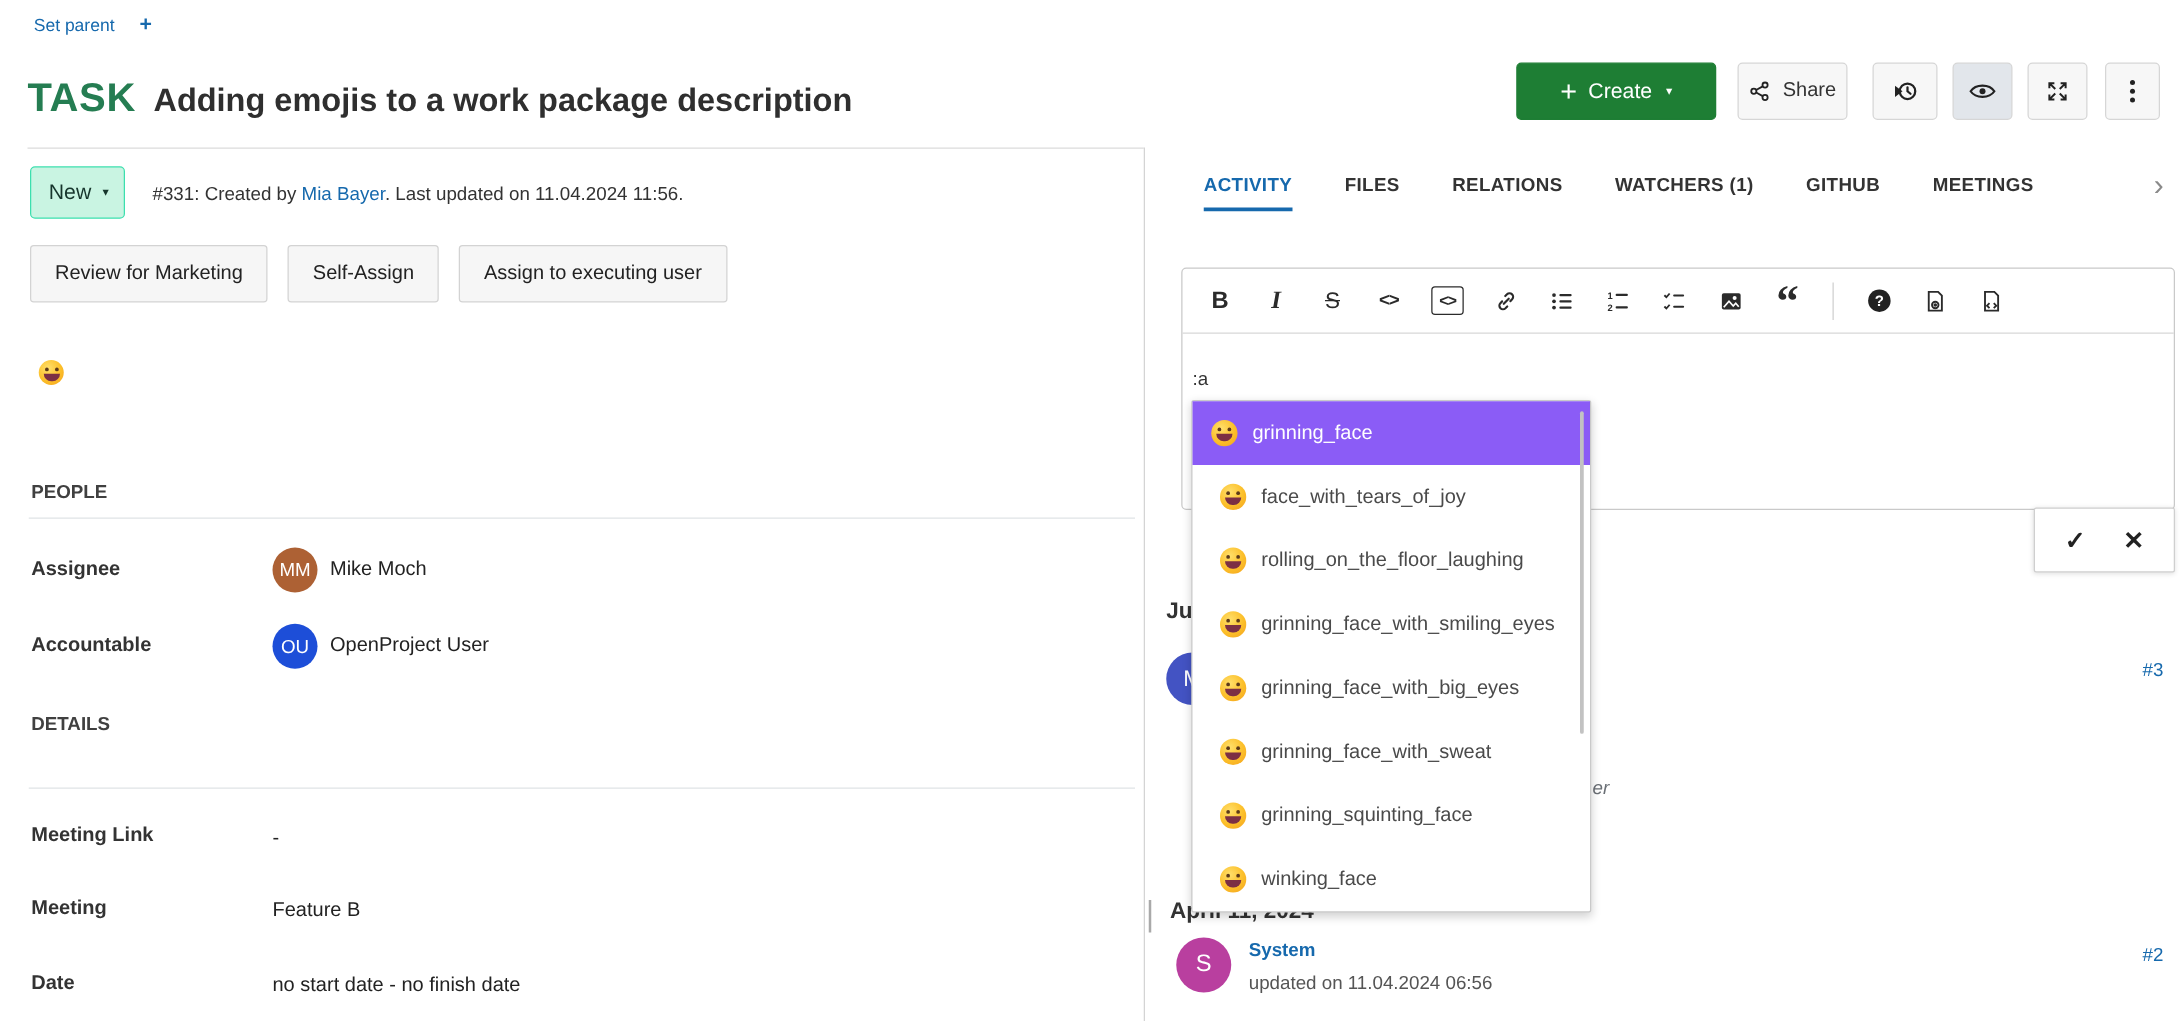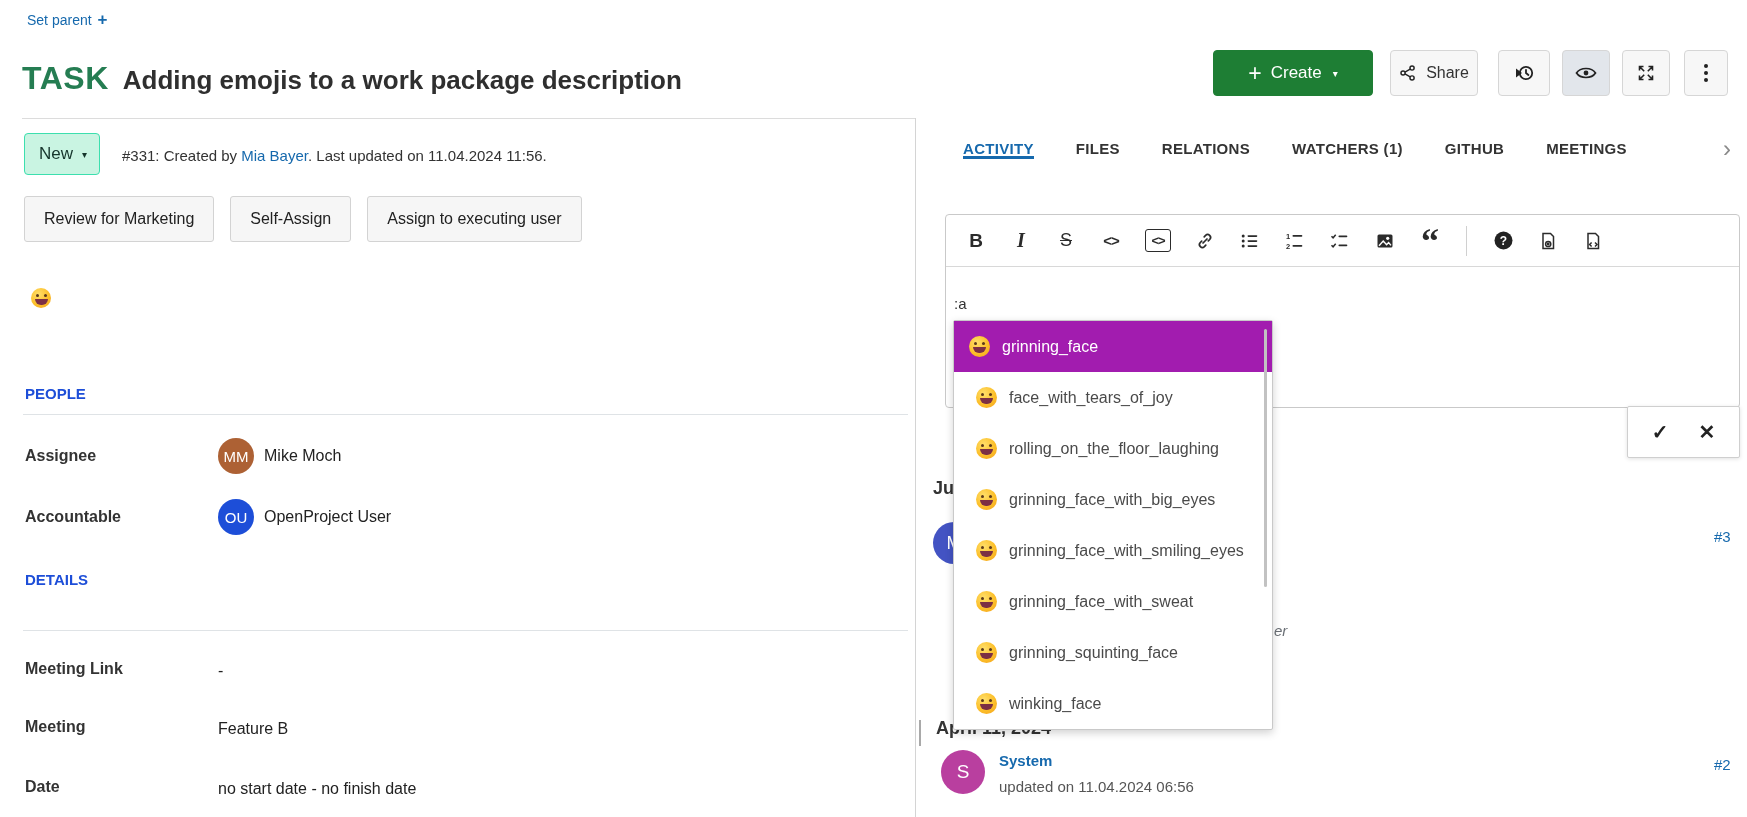--- a/index.html
+++ b/index.html
@@ -1,21 +1,21 @@
 <!DOCTYPE html>
 <html><head>
 <meta charset="utf-8">
 <style>
   * { margin:0; padding:0; box-sizing:border-box; }
   html,body { background:#fff; }
   body { font-family:"Liberation Sans", sans-serif; color:#333; }
   .page { position:relative; width:1747px; height:817px; overflow:hidden; background:#fff; }
 
   
-  .set-parent { position:absolute; left:27px; top:12px; font-size:14px; color:#1669ad; text-decoration:none; display:flex; align-items:center; gap:6px; cursor:pointer; }
+  .set-parent { position:absolute; left:27px; top:12px; font-size:14px; color:#1669ad; text-decoration:none; display:flex; align-items:center; gap:20px; cursor:pointer; }
   .set-parent .plus { font-size:17px; font-weight:700; line-height:14px; }
   .title-row { position:absolute; left:22px; top:60px; display:flex; gap:14px; align-items:baseline; }
   .wp-type { font-size:32px; font-weight:700; color:#257d52; letter-spacing:.5px; }
   .wp-title { font-size:26px; font-weight:600; color:#2f2f2f; }
 
   .hdr-btn { position:absolute; top:50px; height:46px; display:flex; align-items:center; justify-content:center; gap:9px; border:1px solid #d6d6d6; background:#f7f7f7; border-radius:4px; font-size:16px; color:#333; cursor:pointer; }
   .btn-create { left:1213px; width:160px; background:#1e7e34; border-color:#1e7e34; color:#fff; font-size:17px; }
   .btn-create .plus { font-size:23px; font-weight:400; line-height:20px; }
   .btn-create .caret { font-size:10px; margin-left:2px; }
   .btn-share { left:1390px; width:88px; }
@@ -35,36 +35,36 @@
   .status-meta a { color:#1669ad; text-decoration:none; }
 
   .actions-row { position:absolute; left:24px; top:196px; display:flex; gap:16px; }
   .action-btn { height:46px; padding:0 19px; display:flex; align-items:center; background:#f6f6f6; border:1px solid #d3d3d3; border-radius:3px; font-size:16px; color:#222; cursor:pointer; }
 
   .emoji-face { width:21px; height:21px; border-radius:50%; background:radial-gradient(circle at 38% 32%, #ffdf6b 0%, #fcbf29 55%, #f3a01f 100%); position:relative; flex:0 0 auto; }
   .emoji-face::before { content:""; position:absolute; left:5px; top:6px; width:3px; height:3px; border-radius:50%; background:#5d3a1a; box-shadow:8px 0 0 #5d3a1a; }
   .emoji-face::after { content:""; position:absolute; left:4px; top:11px; width:13px; height:6px; background:#7c2f44; border-radius:0 0 12px 12px; }
   .desc-emoji { position:absolute; left:31px; top:288px; width:20px; height:20px; }
 
-  .section-head { position:absolute; font-size:15px; font-weight:700; color:#1d4ed8; }
+  .section-head { position:absolute; font-size:15px; font-weight:700; color:#404040; }
   .section-rule { position:absolute; left:23px; width:885px; height:1px; background:#dfe3e6; }
   .attr-label { position:absolute; left:25px; font-size:16px; font-weight:700; color:#333; }
   .attr-value { position:absolute; left:218px; font-size:16px; color:#222; }
   .avatar { border-radius:50%; color:#fff; display:flex; align-items:center; justify-content:center; font-weight:400; }
   .person-row { position:absolute; left:218px; display:flex; align-items:center; gap:10px; font-size:16px; color:#222; }
   .person-row .avatar { width:36px; height:36px; font-size:15px; }
   .av-mm { background:#ad6134; }
   .av-ou { background:#1d4ed8; }
   .av-m  { background:#4353c3; }
   .av-s  { background:#b93f9f; }
 
   
   .right-panel { position:absolute; left:915px; top:118px; width:832px; height:699px; }
   .tabs { position:absolute; left:48px; top:22px; display:flex; gap:42px; align-items:center; }
-  .tab { position:relative; font-size:15px; font-weight:700; color:#333; letter-spacing:.3px; cursor:pointer; padding-bottom:2px; }
+  .tab { position:relative; font-size:15px; font-weight:700; color:#333; letter-spacing:.3px; cursor:pointer; padding-bottom:12px; }
   .tab.active { color:#1669ad; }
   .tab.active::after { content:""; position:absolute; left:0; right:0; bottom:0; height:3px; background:#1669ad; }
   .tab-chevron { position:absolute; left:808px; top:20px; font-size:24px; color:#8a8a8a; cursor:pointer; line-height:22px; }
 
   .editor-box { position:absolute; left:30px; top:96px; width:795px; height:194px; border:1px solid #c9c9c9; border-radius:4px; background:#fff; }
   .ck-toolbar { height:52px; border-bottom:1px solid #d8d8d8; display:flex; align-items:center; padding:0 19px; gap:23px; }
   .tb { display:flex; align-items:center; justify-content:center; width:22px; height:24px; color:#2b2b2b; cursor:pointer; flex:0 0 auto; }
   .tb-bold { font-size:19px; font-weight:800; }
   .tb-italic { font-family:"Liberation Serif", serif; font-style:italic; font-size:20px; font-weight:600; }
   .tb-strike { font-size:18px; text-decoration:line-through; }
@@ -82,21 +82,21 @@
   .journal-link { position:absolute; font-size:15px; color:#1669ad; text-decoration:none; }
   .obscured-frag { position:absolute; left:359px; top:504px; font-size:15px; font-style:italic; color:#6a6f75; }
   .day-bar { position:absolute; left:4px; top:602px; width:2px; height:26px; background:#a9a9a9; }
   .entry-avatar { position:absolute; width:44px; height:44px; font-size:19px; }
   .small-avatar-m { position:absolute; left:18px; top:404px; width:42px; height:42px; font-size:18px; }
   .entry-author { position:absolute; left:84px; top:634px; font-size:15px; font-weight:700; color:#1669ad; text-decoration:none; }
   .entry-meta { position:absolute; left:84px; top:660px; font-size:15px; color:#555; }
 
   .mention-dropdown { position:absolute; left:38px; top:202px; width:320px; height:410px; background:#fff; border:1px solid #c9c9c9; box-shadow:0 3px 8px rgba(0,0,0,.18); z-index:10; display:flex; flex-direction:column; border-radius:2px; }
   .mention-item { flex:1 1 0; display:flex; align-items:center; gap:12px; padding-left:22px; font-size:16px; color:#4a4a4a; cursor:pointer; }
-  .mention-item.selected { background:#a21caf; color:#fff;padding-left:15px; }
+  .mention-item.selected { background:#8b5cf6; color:#fff;padding-left:15px; }
   .dd-scroll-thumb { position:absolute; right:5px; top:8px; width:3px; height:258px; background:#c2c2c2; border-radius:2px; }
 
   svg { display:block; }
 </style>
 </head>
 <body>
 
 <div class="page">
 
   <a class="set-parent">
@@ -327,28 +327,28 @@
       <div class="mention-item">
           <span class="emoji-face"></span>
           <span>face_with_tears_of_joy</span>
         </div>
       <div class="mention-item">
           <span class="emoji-face"></span>
           <span>rolling_on_the_floor_laughing</span>
         </div>
       <div class="mention-item">
           <span class="emoji-face"></span>
+          <span>grinning_face_with_smiling_eyes</span>
+        </div>
+      <div class="mention-item">
+          <span class="emoji-face"></span>
           <span>grinning_face_with_big_eyes</span>
         </div>
       <div class="mention-item">
           <span class="emoji-face"></span>
-          <span>grinning_face_with_smiling_eyes</span>
-        </div>
-      <div class="mention-item">
-          <span class="emoji-face"></span>
           <span>grinning_face_with_sweat</span>
         </div>
       <div class="mention-item">
           <span class="emoji-face"></span>
           <span>grinning_squinting_face</span>
         </div>
       <div class="mention-item">
           <span class="emoji-face"></span>
           <span>winking_face</span>
         </div>

